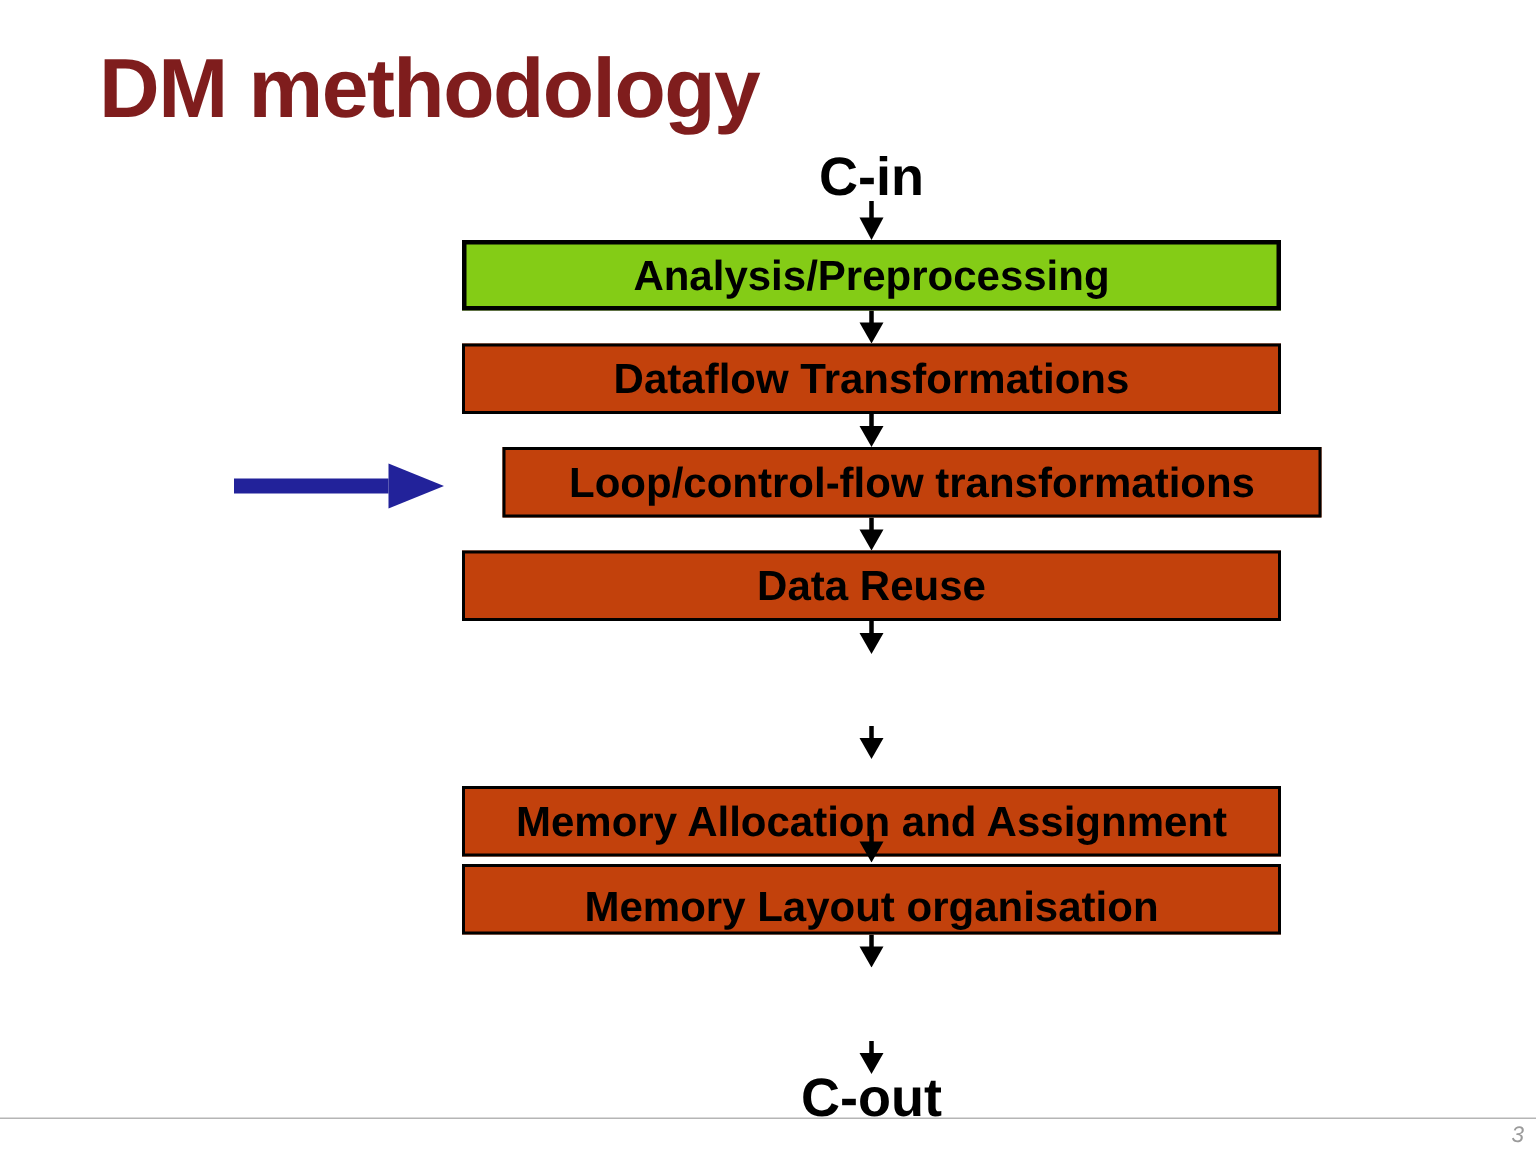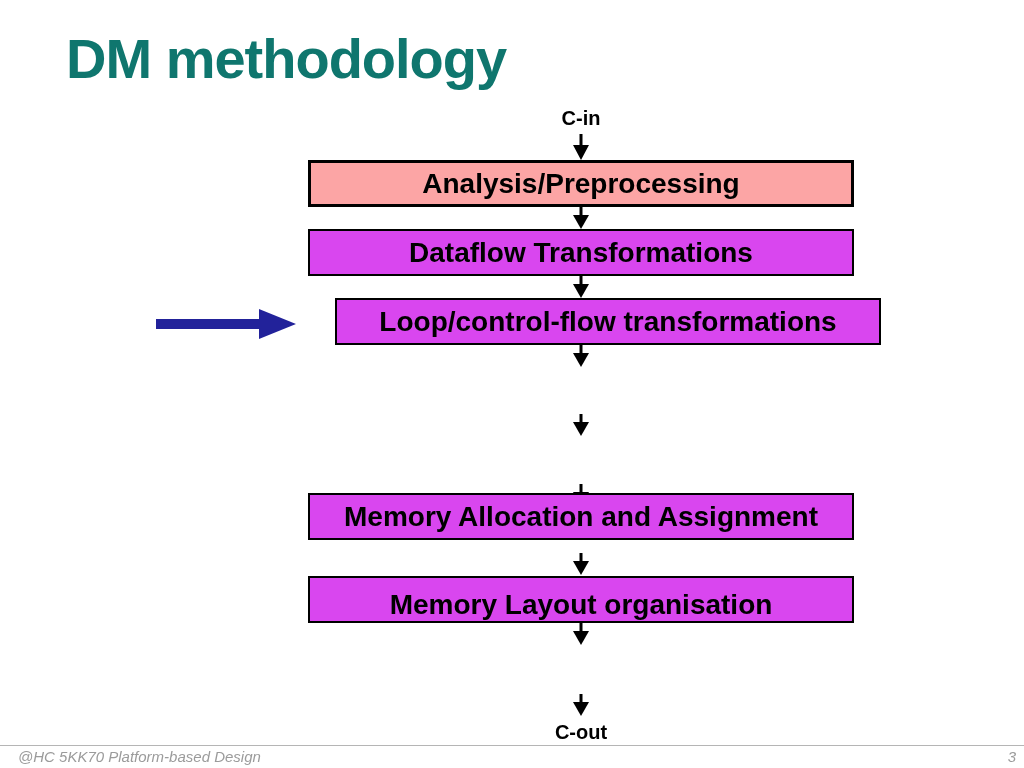--- a/index.html
+++ b/index.html
@@ -11,54 +11,54 @@
     overflow: hidden;
     font-family: "Liberation Sans", "DejaVu Sans", sans-serif;
   }
   .title {
     position: absolute;
     left: 66px;
     top: 26px;
     font-size: 56px;
     font-weight: bold;
     letter-spacing: -1px;
-    color: #0f766e;
+    color: #7f1d1d;
     white-space: nowrap;
   }
   .io-label {
     position: absolute;
     left: 431px;
     width: 300px;
     text-align: center;
-    font-size: 20px;
+    font-size: 36px;
     font-weight: bold;
     color: #000000;
     line-height: 32px;
     white-space: nowrap;
   }
   .io-cin  { top: 102px; }
   .io-cout { top: 716px; }
   .step {
     position: absolute;
     left: 308px;
     width: 546px;
     height: 47px;
     box-sizing: border-box;
-    background: #d946ef;
+    background: #c2410c;
     border: 2px solid #000000;
     display: flex;
     align-items: center;
     justify-content: center;
     font-size: 28px;
     font-weight: bold;
     color: #000000;
     white-space: nowrap;
   }
   .step.highlight {
-    background: #fca5a5;
+    background: #84cc16;
     border-width: 3px;
   }
   .connector {
     position: absolute;
     left: 572px;
     width: 18px;
   }
   .connector svg { display: block; }
   .pointer-arrow {
     position: absolute;
@@ -134,37 +134,40 @@
     <span>Loop/control-flow transformations</span>
   </div>
 
   <div class="connector" style="top:345px;">
     <svg width="18" height="22" viewBox="0 0 18 22">
         <rect x="7.5" y="0" width="3" height="10" fill="#000"></rect>
         <polygon points="1,8 17,8 9,22" fill="#000"></polygon>
       </svg>
   </div>
 
+  <div class="step" style="top:367px;">
+    <span>Data Reuse</span>
+  </div>
 
   <div class="connector" style="top:414px;">
     <svg width="18" height="22" viewBox="0 0 18 22">
         <rect x="7.5" y="0" width="3" height="10" fill="#000"></rect>
         <polygon points="1,8 17,8 9,22" fill="#000"></polygon>
       </svg>
   </div>
 
 
   <div class="connector" style="top:484px;">
     <svg width="18" height="22" viewBox="0 0 18 22">
         <rect x="7.5" y="0" width="3" height="10" fill="#000"></rect>
         <polygon points="1,8 17,8 9,22" fill="#000"></polygon>
       </svg>
   </div>
 
-  <div class="step" style="top:493px;">
+  <div class="step" style="top:524px;">
     <span>Memory Allocation and Assignment</span>
   </div>
 
   <div class="connector" style="top:553px;">
     <svg width="18" height="22" viewBox="0 0 18 22">
         <rect x="7.5" y="0" width="3" height="10" fill="#000"></rect>
         <polygon points="1,8 17,8 9,22" fill="#000"></polygon>
       </svg>
   </div>
 
@@ -183,16 +186,15 @@
   <div class="connector" style="top:694px;">
     <svg width="18" height="22" viewBox="0 0 18 22">
         <rect x="7.5" y="0" width="3" height="10" fill="#000"></rect>
         <polygon points="1,8 17,8 9,22" fill="#000"></polygon>
       </svg>
   </div>
 
   <div class="io-label io-cout">C-out</div>
 
   <div class="footer-divider"></div>
-  <div class="footer-text footer-left">@HC 5KK70 Platform-based Design</div>
   <div class="footer-text footer-right">3</div>
 
 </div>
 
 </body></html>

